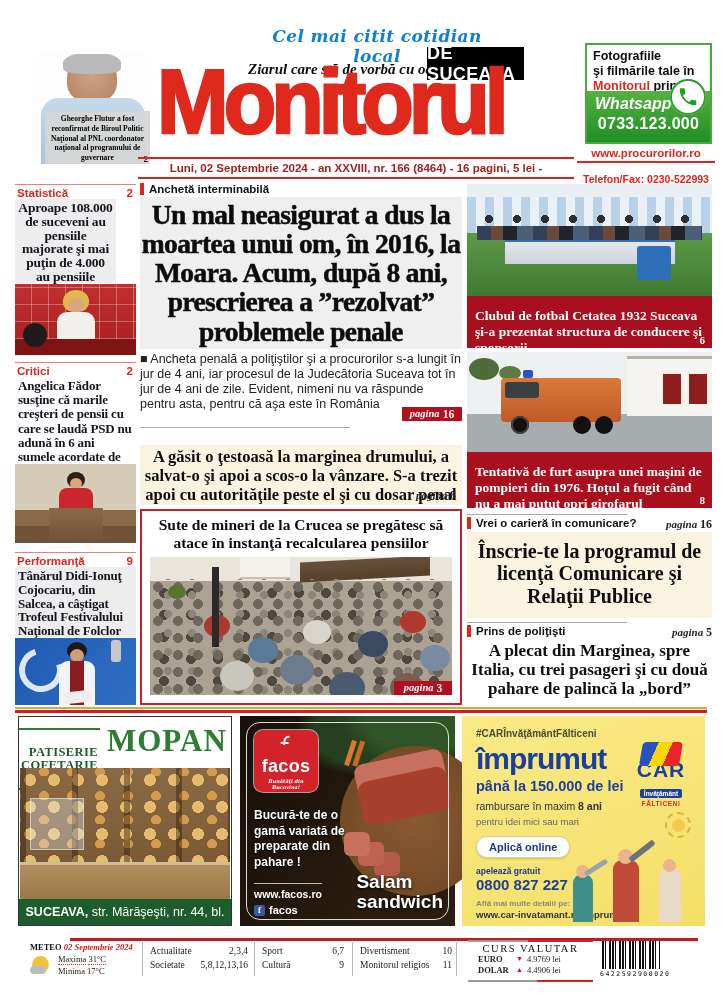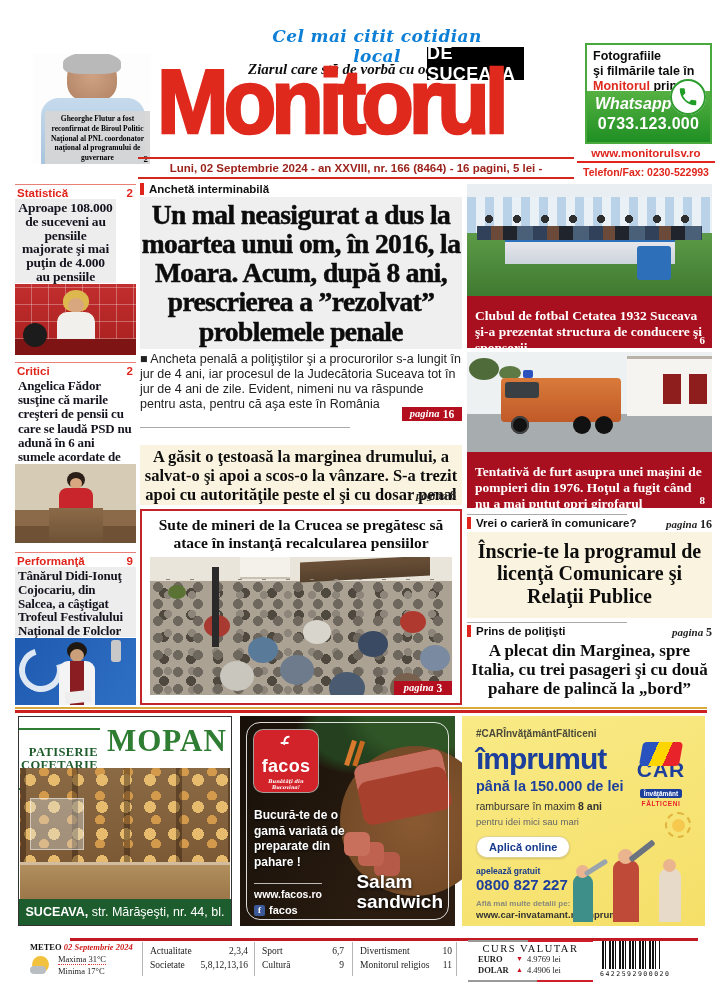--- a/index.html
+++ b/index.html
@@ -13,21 +13,21 @@
 .badge-region{background:#000;color:#fff;font:700 18px "Liberation Sans",sans-serif;display:flex;align-items:center;justify-content:center;letter-spacing:.4px}
 .logo{color:#e0291d;font:900 86px/98px "Liberation Sans",sans-serif;letter-spacing:-5px;-webkit-text-stroke:2.5px #e0291d;white-space:nowrap;transform:scaleY(1.05);transform-origin:top left}
 .wa-box{border:2px solid #4aa93c;background:#fff;overflow:visible}
 .wa-top{font:700 12.5px/1.18 "Liberation Sans",sans-serif;color:#0b0b0b;padding:4px 6px 2px}
 .wa-top .rd{color:#e0291d}
 .wa-green{position:absolute;left:0;right:0;bottom:0;height:51px;background:linear-gradient(#55b141,#1f8f24);color:#fff}
 .wa-app{font:italic 700 16px "Liberation Sans",sans-serif;padding:4px 0 0 8px}
 .wa-num{font:700 16px "Liberation Sans",sans-serif;text-align:center;letter-spacing:.3px;margin-top:2px}
 .wa-circle{position:absolute;right:4px;top:-12px;width:36px;height:36px;border-radius:50%;background:#fff;display:flex;align-items:center;justify-content:center;box-shadow:0 0 0 2px #2e9c2e inset}
 .site{color:#e0251c;font:700 11.5px "Liberation Sans",sans-serif;text-align:center}
-.telfax{color:#e0251c;font:700 10.5px "Liberation Sans",sans-serif;text-align:center;border-top:2px solid #e0251c;padding-top:3px}
+.telfax{color:#e0251c;font:700 10.5px "Liberation Sans",sans-serif;text-align:center;border-top:2px solid #e0251c;padding-top:10px}
 .dateline{border-top:2px solid #d2281e;border-bottom:2px solid #d2281e;color:#9c231c;font:700 11.5px "Liberation Sans",sans-serif;text-align:center;padding:3px 0}
 .flutur-cap{position:absolute;background:rgba(214,214,214,.95);font:700 7.5px/1.3 "Liberation Serif",serif;text-align:center;padding:3px 2px;color:#000}
 .flutur-pg{position:absolute;right:3px;bottom:0;font:700 9px "Liberation Serif",serif}
 
 .sec-label{color:#e0251c;font:700 11.5px "Liberation Sans",sans-serif;display:flex;justify-content:space-between;border-top:1px solid #e88078;padding:2px 3px 0 2px}
 .side-h{font-family:"Liberation Serif",serif;font-weight:700;color:#14141f;letter-spacing:-.2px;padding:2px 3px}
 .kicker{display:flex;align-items:flex-start;justify-content:space-between}
 .kleft{display:flex;align-items:center}
 .kbar{width:4px;height:12px;background:#e0251c;margin-right:5px}
 .ktext{font:700 11.5px "Liberation Sans",sans-serif;color:#111}
@@ -131,21 +131,21 @@
       <div class="wa-app">Whatsapp</div>
       <div class="wa-num">0733.123.000</div>
       <div class="wa-circle">
         <svg width="22" height="22" viewBox="0 0 24 24">
             <path fill="#1f9d26" d="M6.62 10.79a15.05 15.05 0 0 0 6.59 6.59l2.2-2.2a1 1 0 0 1 1.02-.24c1.12.37 2.33.57 3.57.57a1 1 0 0 1 1 1V20a1 1 0 0 1-1 1C10.85 21 3 13.15 3 3.5a1 1 0 0 1 1-1H7.5a1 1 0 0 1 1 1c0 1.24.2 2.45.57 3.57a1 1 0 0 1-.24 1.02l-2.21 2.2z"></path>
           </svg>
       </div>
     </div>
   </div>
 
-  <div class="abs site" style="left:577px;top:147px;width:138px">www.monitorulsv.ro</div>
+  <div class="abs site" style="left:577px;top:147px;width:138px">www.procurorilor.ro</div>
   <div class="abs telfax" style="left:577px;top:161px;width:138px">Telefon/Fax: 0230-522993</div>
   <div class="abs dateline" style="left:138px;top:157px;width:436px">Luni, 02 Septembrie 2024 - an XXVIII, nr. 166 (8464) - 16 pagini, 5 lei -</div>
 
   <div class="abs sec-label" style="left:15px;top:184px;width:121px">
     <span>Statistică</span>
     <span>2</span>
   </div>
   <div class="abs side-h ctr" style="left:15px;top:199px;width:101px;height:84px;background:#ededed;font-size:13.5px;line-height:13.8px">Aproape 108.000 de suceveni au pensiile majorate şi mai puţin de 4.000 au pensiile „îngheţate”, după recalculare</div>
   <div class="photo psd" style="left:15px;top:284px;width:121px;height:71px">
     <div class="abs" style="left:48px;top:6px;width:26px;height:22px;border-radius:50% 50% 42% 42%;background:#dcb84e"></div>

